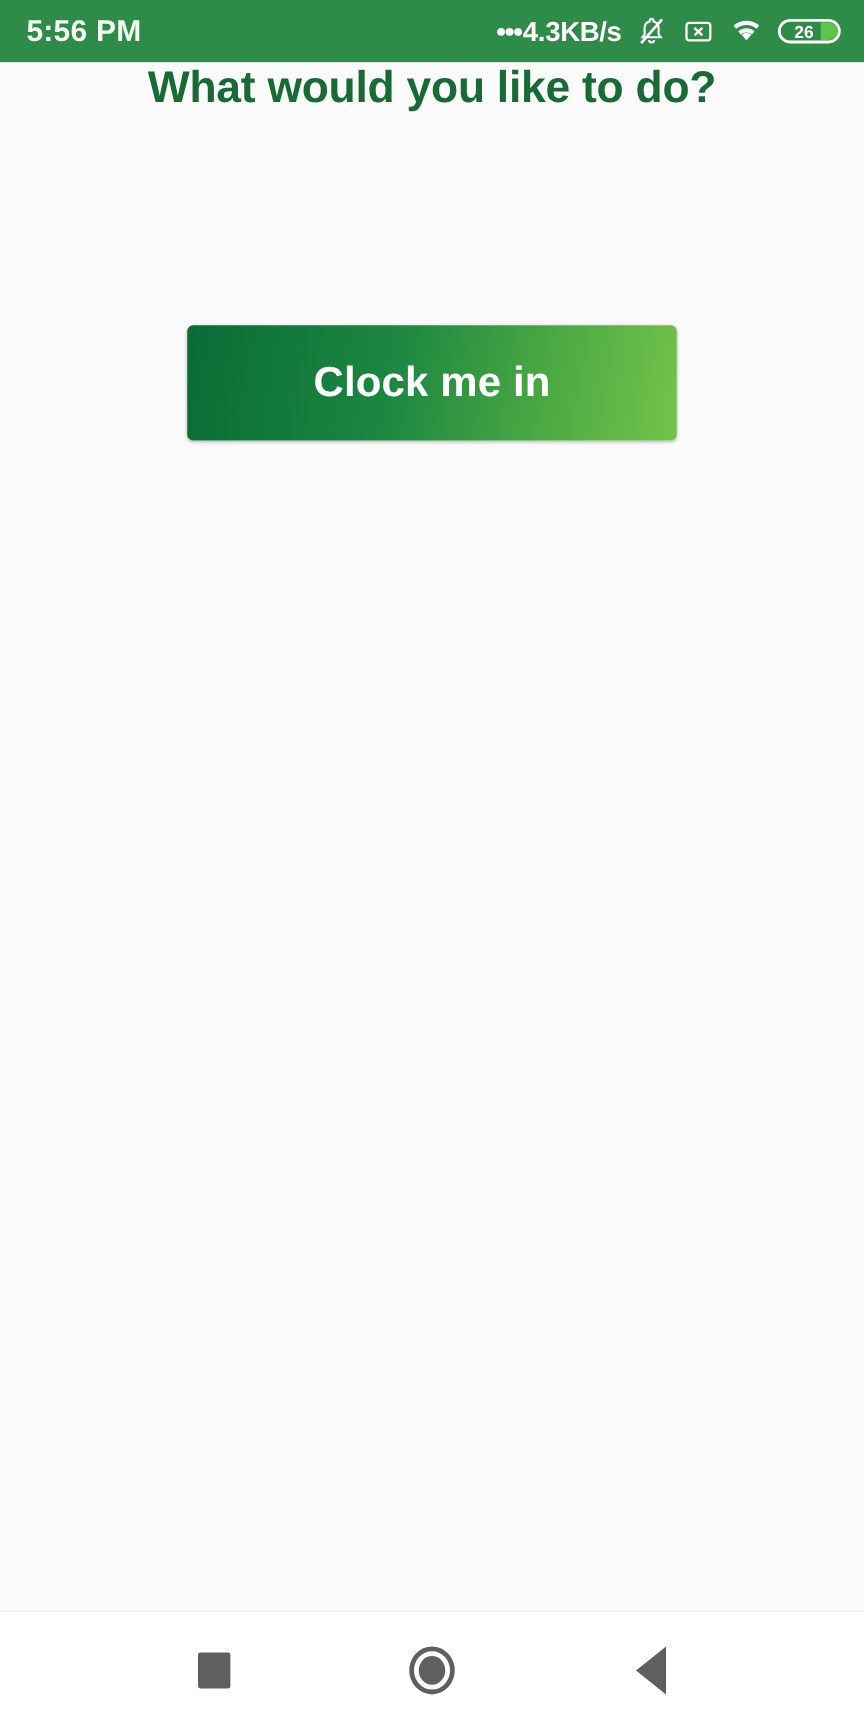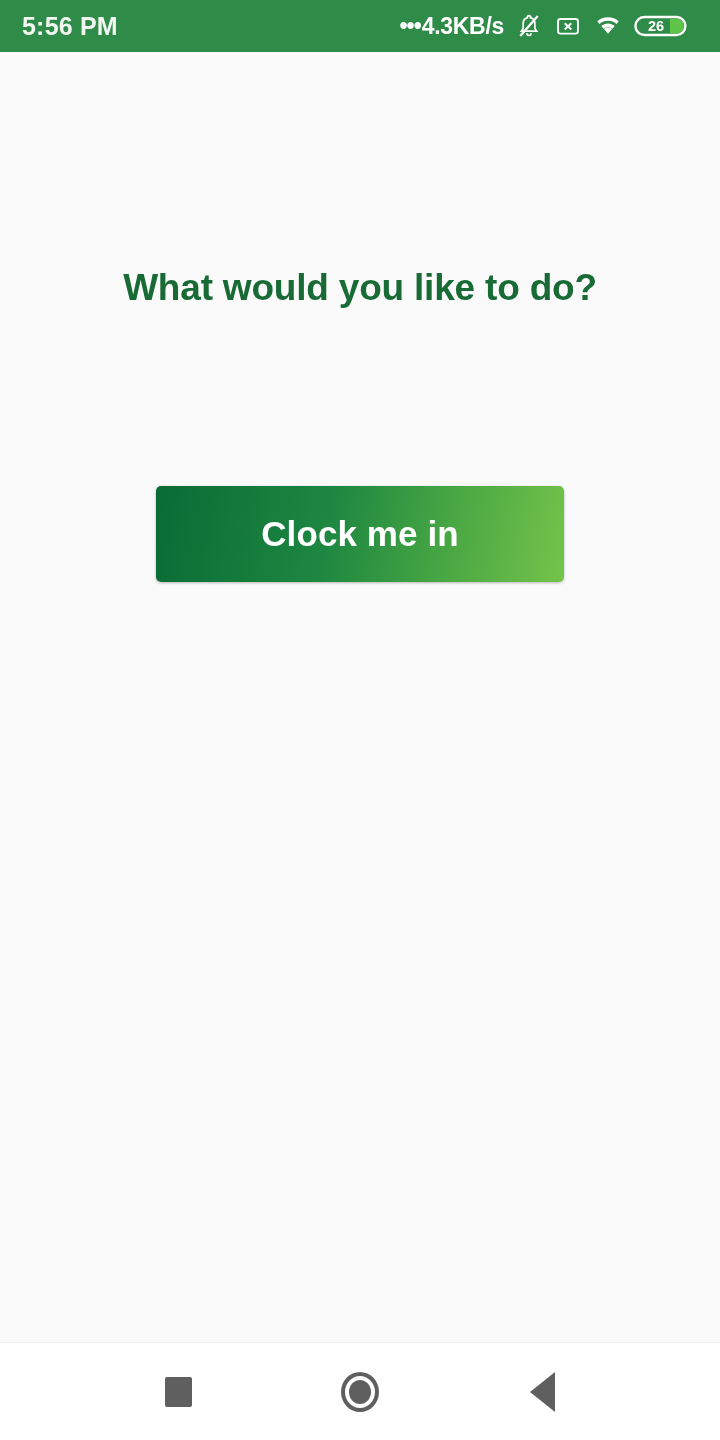--- a/index.html
+++ b/index.html
@@ -23,21 +23,21 @@
   }
 
   
   .status-bar {
     height: 52px;
     flex: 0 0 52px;
     background: #2e8b48;
     display: flex;
     align-items: center;
     justify-content: space-between;
-    padding: 0 32px 0 22px;
+    padding: 0 18px 0 22px;
     box-sizing: border-box;
     color: #ffffff;
   }
   .status-time {
     font-size: 25px;
     font-weight: bold;
     letter-spacing: 0.2px;
     color: #f2f7f2;
   }
   .status-right {
@@ -94,21 +94,20 @@
   .content {
     flex: 1 1 auto;
     background: #fafafa;
     position: relative;
     display: flex;
     flex-direction: column;
     align-items: center;
     border-bottom: 1px solid #eeeeee;
   }
   .prompt-heading {
-    margin-top: 215px;
     font-size: 37px;
     font-weight: bold;
     color: #196b36;
     letter-spacing: -0.2px;
     text-align: center;
   }
   .btn-stack {
     margin-top: 177px;
     display: flex;
     flex-direction: column;

